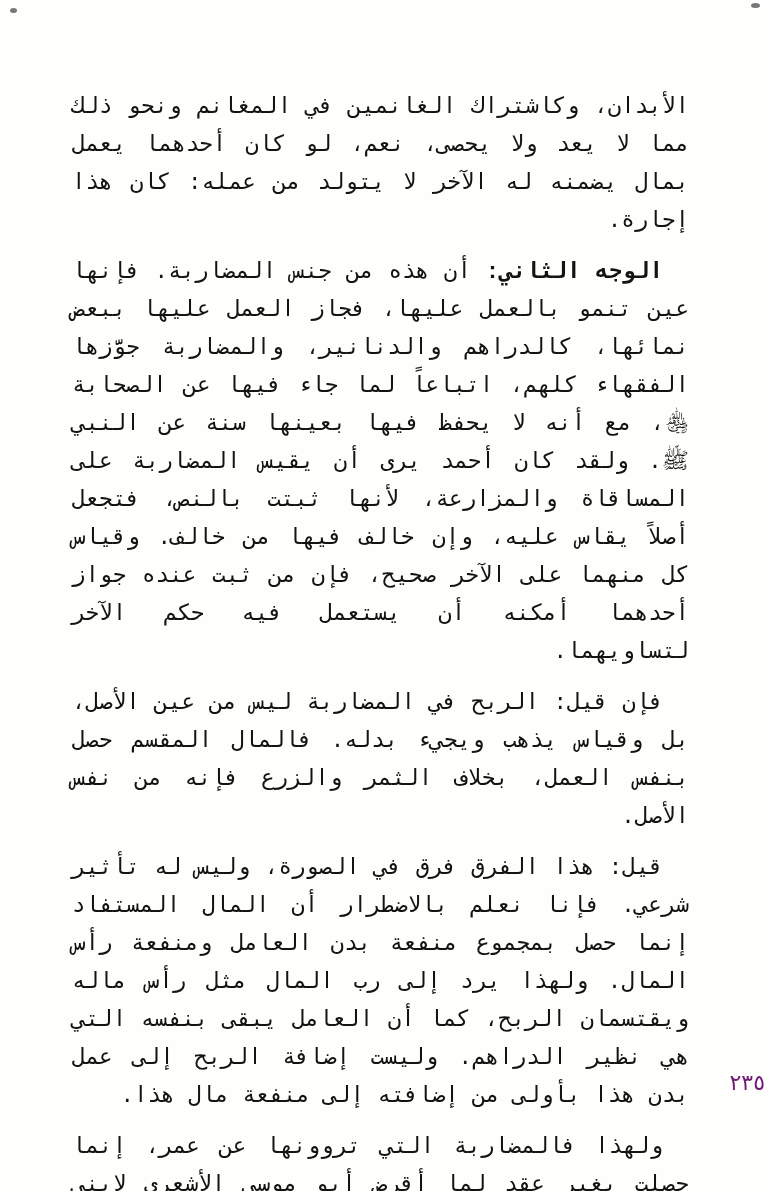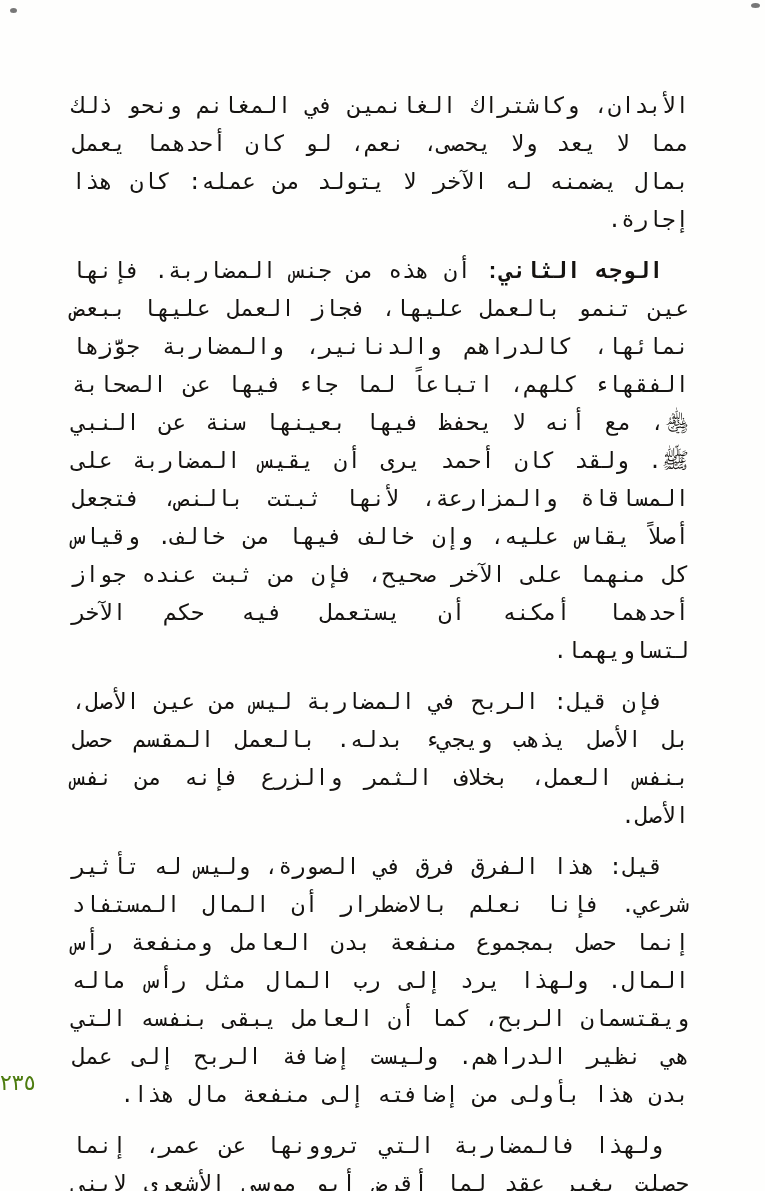--- a/index.html
+++ b/index.html
@@ -43,33 +43,33 @@
     text-indent: 26px;
   }
   p.para b.lead {
     font-weight: bold;
   }
   .page-number {
     position: absolute;
     top: 1070px;
     left: 0;
     right: 0;
-    text-align: left;
+    text-align: right;
     direction: rtl;
     font-size: 22px;
-    color: #4d7c0f;
+    color: #701a75;
   }
 </style>
 </head>
 <body>
 
 <div class="page" dir="rtl" lang="ar">
   <div class="scan-speck speck-tl"></div>
   <div class="scan-speck speck-tr"></div>
   <div class="text-block">
       <p class="para">الأبدان، وكاشتراك الغانمين في المغانم ونحو ذلك مما لا يعد ولا يحصى، نعم، لو كان أحدهما يعمل بمال يضمنه له الآخر لا يتولد من عمله: كان هذا إجارة.</p>
       <p class="para indent"><b class="lead">الوجه الثاني:</b> أن هذه من جنس المضاربة. فإنها عين تنمو بالعمل عليها، فجاز العمل عليها ببعض نمائها، كالدراهم والدنانير، والمضاربة جوَّزها الفقهاء كلهم، اتباعاً لما جاء فيها عن الصحابة ﵃، مع أنه لا يحفظ فيها بعينها سنة عن النبي ﷺ. ولقد كان أحمد يرى أن يقيس المضاربة على المساقاة والمزارعة، لأنها ثبتت بالنص، فتجعل أصلاً يقاس عليه، وإن خالف فيها من خالف. وقياس كل منهما على الآخر صحيح، فإن من ثبت عنده جواز أحدهما أمكنه أن يستعمل فيه حكم الآخر لتساويهما.</p>
-      <p class="para indent">فإن قيل: الربح في المضاربة ليس من عين الأصل، بل الأصل يذهب ويجيء بدله. بالعمل المقسم حصل بنفس العمل، بخلاف الثمر والزرع فإنه من نفس الأصل.</p>
+      <p class="para indent">فإن قيل: الربح في المضاربة ليس من عين الأصل، بل وقياس يذهب ويجيء بدله. فالمال المقسم حصل بنفس العمل، بخلاف الثمر والزرع فإنه من نفس الأصل.</p>
       <p class="para indent">قيل: هذا الفرق فرق في الصورة، وليس له تأثير شرعي. فإنا نعلم بالاضطرار أن المال المستفاد إنما حصل بمجموع منفعة بدن العامل ومنفعة رأس المال. ولهذا يرد إلى رب المال مثل رأس ماله ويقتسمان الربح، كما أن العامل يبقى بنفسه التي هي نظير الدراهم. وليست إضافة الربح إلى عمل بدن هذا بأولى من إضافته إلى منفعة مال هذا.</p>
       <p class="para indent">ولهذا فالمضاربة التي تروونها عن عمر، إنما حصلت بغير عقد لما أقرض أبو موسى الأشعري لابني عمر من مال بيت المال فتحمَّلاه إلى أبيهما. يذهب عمر جميع الربح، لأنه رأى ذلك</p>
     </div>
   <div class="page-number">٢٣٥</div>
 </div>
 
 </body></html>

